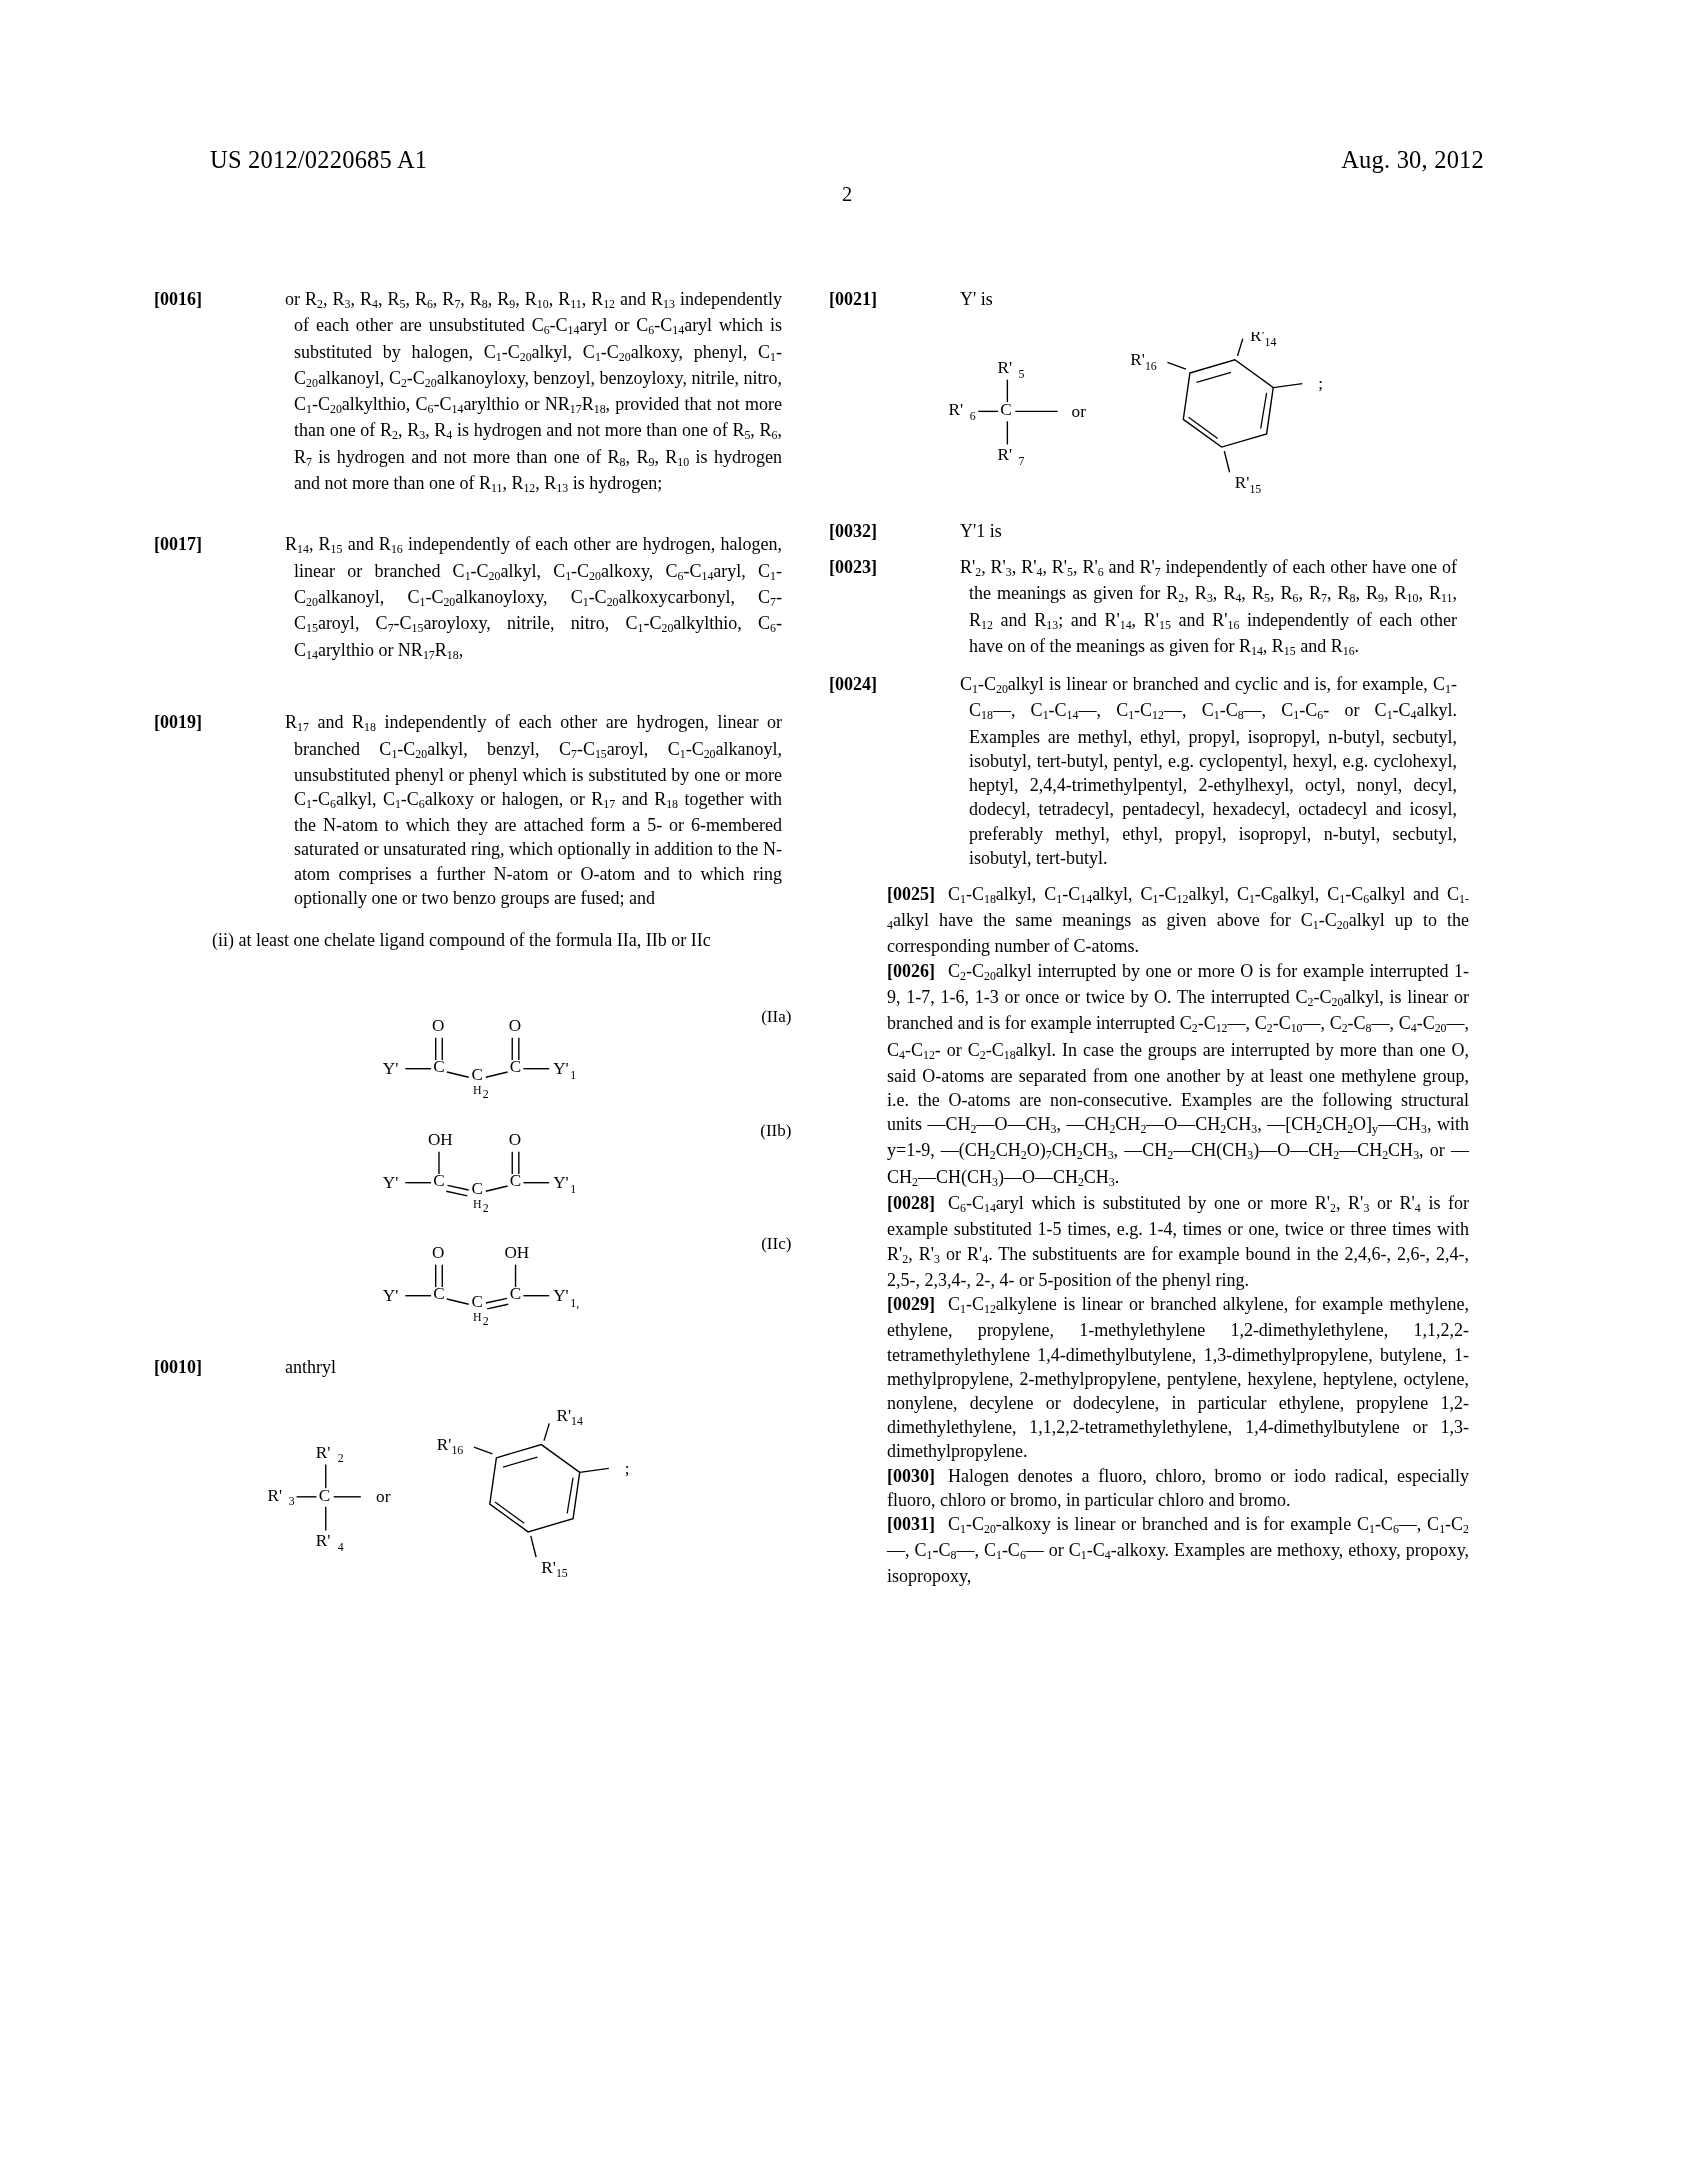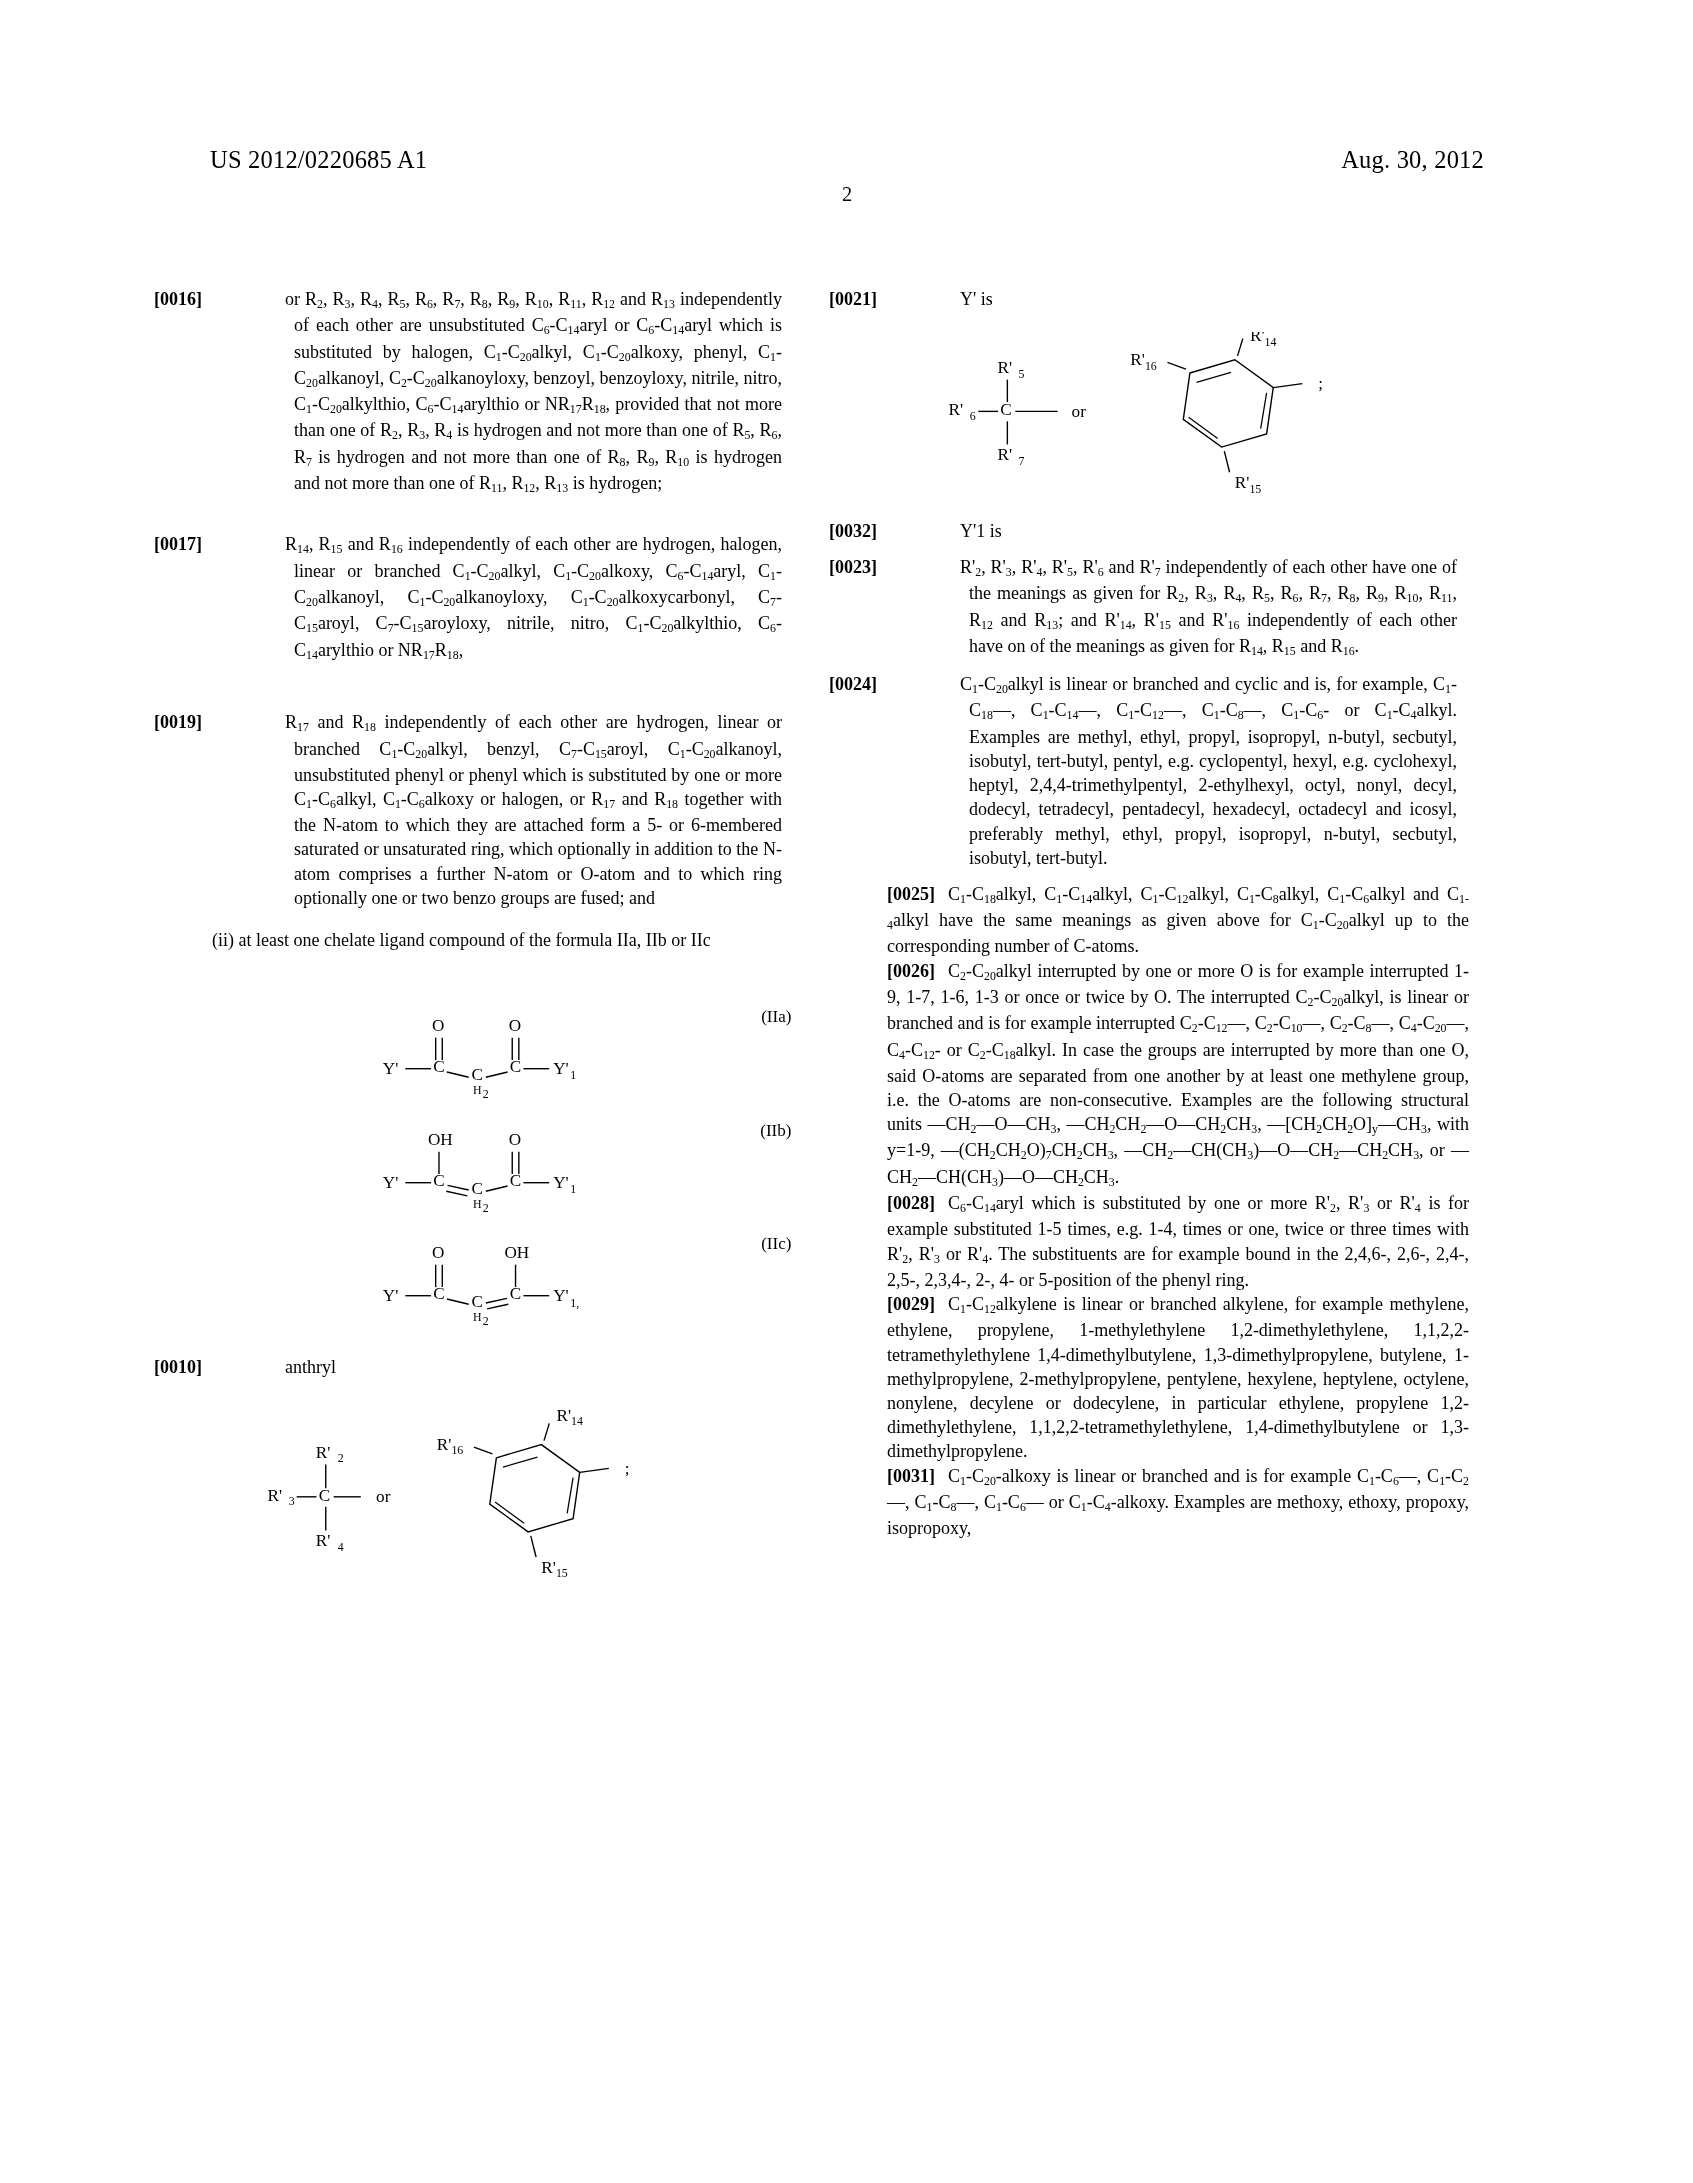--- a/index.html
+++ b/index.html
@@ -329,20 +329,23 @@
 
 
     <p class="tagpara2">
       <span class="tagi">[0028]</span><span>C<sub>6</sub>-C<sub>14</sub>aryl which is substituted by one or more R'<sub>2</sub>, R'<sub>3</sub> or R'<sub>4</sub> is for example substituted 1-5 times, e.g. 1-4, times or one, twice or three times with R'<sub>2</sub>, R'<sub>3</sub> or R'<sub>4</sub>. The substituents are for example bound in the 2,4,6-, 2,6-, 2,4-, 2,5-, 2,3,4-, 2-, 4- or 5-position of the phenyl ring.</span>
     </p>
 
     <p class="tagpara2">
       <span class="tagi">[0029]</span><span>C<sub>1</sub>-C<sub>12</sub>alkylene is linear or branched alkylene, for example methylene, ethylene, propylene, 1-methylethylene 1,2-dimethylethylene, 1,1,2,2-tetramethylethylene 1,4-dimethylbutylene, 1,3-dimethylpropylene, butylene, 1-methylpropylene, 2-methylpropylene, pentylene, hexylene, heptylene, octylene, nonylene, decylene or dodecylene, in particular ethylene, propylene 1,2-dimethylethylene, 1,1,2,2-tetramethylethylene, 1,4-dimethylbutylene or 1,3-dimethylpropylene.</span>
     </p>
 
+    <p class="tagpara2">
+      <span class="tagi">[0030]</span><span>Halogen denotes a fluoro, chloro, bromo or iodo radical, especially fluoro, chloro or bromo, in particular chloro and bromo.</span>
+    </p>
 
     <p class="tagpara2">
       <span class="tagi">[0031]</span><span>C<sub>1</sub>-C<sub>20</sub>-alkoxy is linear or branched and is for example C<sub>1</sub>-C<sub>6</sub>—, C<sub>1</sub>-C<sub>2</sub>—, C<sub>1</sub>-C<sub>8</sub>—, C<sub>1</sub>-C<sub>6</sub>— or C<sub>1</sub>-C<sub>4</sub>-alkoxy. Examples are methoxy, ethoxy, propoxy, isopropoxy,</span>
     </p>
 
   </div>
 </div>
 
 
 </body></html>

